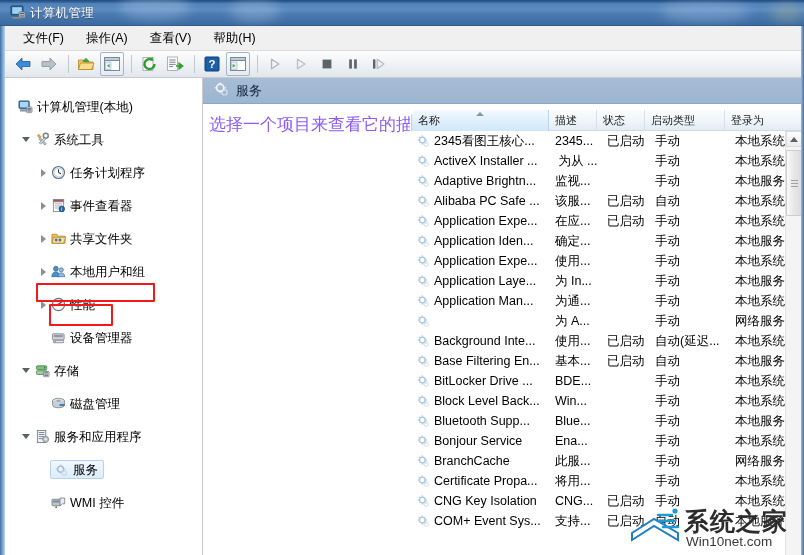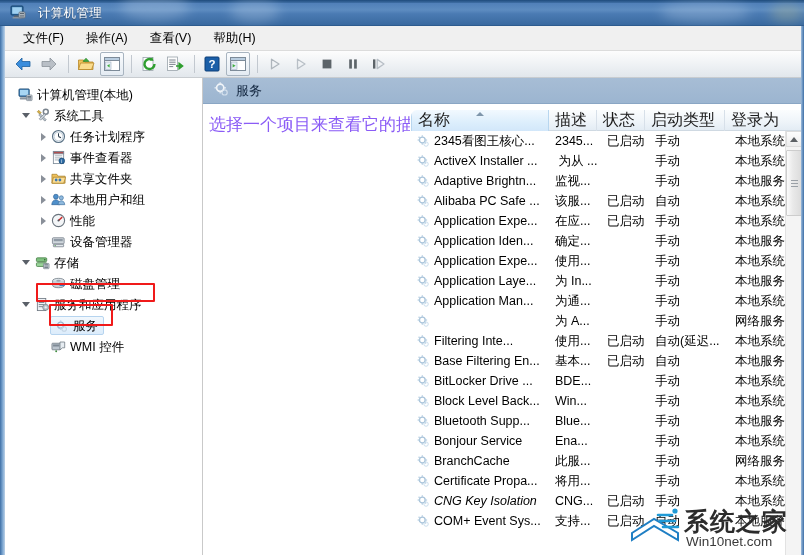--- a/index.html
+++ b/index.html
@@ -16,21 +16,21 @@
     position:absolute;left:0;top:0;width:804px;height:26px;
     background:linear-gradient(to bottom,#4a7ab5 0%,#5d8cc0 40%,#4b7bb3 55%,#39699f 100%);
     border-bottom:1px solid #2d5b8e;
     box-sizing:border-box;
   }
   .titlebar .glass{
     position:absolute;left:0;top:0;width:804px;height:3px;
     background:linear-gradient(to bottom,#1e4b7c,#3f6fa5);
   }
   .titlebar .tl{
-    position:absolute;left:10px;top:4px;display:flex;align-items:center;gap:12px;
+    position:absolute;left:10px;top:4px;display:flex;align-items:center;gap:4px;
   }
   .titlebar .ttxt{
     font-size:12.5px;color:#ffffff;letter-spacing:.3px;
     text-shadow:0 1px 1px rgba(0,0,0,.45);
   }
   .blurblob{
     position:absolute;border-radius:50%;filter:blur(6px);opacity:.28;
     background:#cfe0f2;pointer-events:none;
   }
 
@@ -68,21 +68,21 @@
     position:absolute;left:5px;top:78px;width:197px;height:477px;
     background:#ffffff;border-right:1px solid #c9c9c9;overflow:hidden;
   }
   .rightpane{
     position:absolute;left:203px;top:78px;width:598px;height:477px;
     background:#ffffff;overflow:hidden;
   }
 
   
   .tree{padding:6px 0 0 4px;}
-  .node{position:relative;height:21px;display:flex;align-items:center;white-space:nowrap;}
+  .node{position:relative;height:21px;display:flex;align-items:center;white-space:nowrap;margin-top:12px;}
   .twisty{width:13px;height:13px;display:inline-block;flex:0 0 13px;position:relative;}
   .twisty.closed::before{
     content:"";position:absolute;left:4px;top:2.5px;
     border-left:5px solid #8a9099;border-top:4px solid transparent;border-bottom:4px solid transparent;
   }
   .twisty.open::before{
     content:"";position:absolute;left:1px;top:4px;
     border-top:5px solid #5a6068;border-left:4px solid transparent;border-right:4px solid transparent;
   }
   .nicon{width:16px;height:16px;flex:0 0 16px;margin-right:4px;display:flex;align-items:center;justify-content:center;}
@@ -126,21 +126,21 @@
     border-top-left-radius:9px;
   }
 
   .lhead{
     position:absolute;left:0;top:0;width:391px;height:21px;
     background:linear-gradient(to bottom,#fbfdfe,#eef4f9 60%,#e3ecf4);
     border-bottom:1px solid #cfd9e2;box-sizing:border-box;display:flex;
   }
   .hcell{
     position:relative;height:21px;display:flex;align-items:center;
-    font-size:16px;color:#1b1b1b;padding-left:6px;box-sizing:border-box;
+    font-size:11px;color:#1b1b1b;padding-left:6px;box-sizing:border-box;
     border-right:1px solid #d7e0e9;white-space:nowrap;
   }
   .hcell.sorted{
     background:linear-gradient(to bottom,#f2f9ff,#dceefc 60%,#d2e7fa);
     border-left:1px solid #b8d6ef;border-right:1px solid #b8d6ef;
   }
   .sortarrow{
     position:absolute;left:50%;top:2px;margin-left:-4px;
     width:0;height:0;border-left:4px solid transparent;border-right:4px solid transparent;
     border-bottom:4px solid #7f96ab;
@@ -783,21 +783,21 @@
                 <g fill="#bcd2e4">
                   <rect x="6.45" y="1.4" width="1.5" height="2.1"></rect>
                   <rect x="6.45" y="10.2" width="1.5" height="2.1"></rect>
                   <rect x="1.8" y="6.15" width="2.1" height="1.5"></rect>
                   <rect x="10.6" y="6.15" width="2.1" height="1.5"></rect>
                   <rect x="2.9" y="2.9" width="1.5" height="2.0" transform="rotate(-45 3.65 3.9)"></rect>
                   <rect x="10.1" y="9.1" width="1.5" height="2.0" transform="rotate(-45 10.85 10.1)"></rect>
                 </g>
                 <circle cx="11.5" cy="11.5" r="2.5" fill="none" stroke="#c8dceb" stroke-width="1.1"></circle>
               </svg>
-              <span>Filtering Inte...</span>
+              <span>Background Inte...</span>
             </div>
             <div class="cell" style="width: 52px;">使用...</div>
             <div class="cell" style="width: 48px;">已启动</div>
             <div class="cell" style="width: 80px;">自动(延迟...</div>
             <div class="cell" style="width: 73px;">本地系统</div>
           </div>
           <div class="row">
             <div class="cell name" style="width: 138px;">
               <svg class="gear" viewBox="0 0 16 16">
                 <circle cx="7.2" cy="6.9" r="3.3" fill="none" stroke="#a9c4da" stroke-width="1.6"></circle>
@@ -938,21 +938,21 @@
                 <circle cx="11.5" cy="11.5" r="2.5" fill="none" stroke="#c8dceb" stroke-width="1.1"></circle>
               </svg>
               <span>Certificate Propa...</span>
             </div>
             <div class="cell" style="width: 52px;">将用...</div>
             <div class="cell" style="width: 48px;"></div>
             <div class="cell" style="width: 80px;">手动</div>
             <div class="cell" style="width: 73px;">本地系统</div>
           </div>
           <div class="row">
-            <div class="cell name" style="width: 138px; font-style: italic;">
+            <div class="cell name" style="width: 138px;">
               <svg class="gear" viewBox="0 0 16 16">
                 <circle cx="7.2" cy="6.9" r="3.3" fill="none" stroke="#a9c4da" stroke-width="1.6"></circle>
                 <g fill="#bcd2e4">
                   <rect x="6.45" y="1.4" width="1.5" height="2.1"></rect>
                   <rect x="6.45" y="10.2" width="1.5" height="2.1"></rect>
                   <rect x="1.8" y="6.15" width="2.1" height="1.5"></rect>
                   <rect x="10.6" y="6.15" width="2.1" height="1.5"></rect>
                   <rect x="2.9" y="2.9" width="1.5" height="2.0" transform="rotate(-45 3.65 3.9)"></rect>
                   <rect x="10.1" y="9.1" width="1.5" height="2.0" transform="rotate(-45 10.85 10.1)"></rect>
                 </g>

